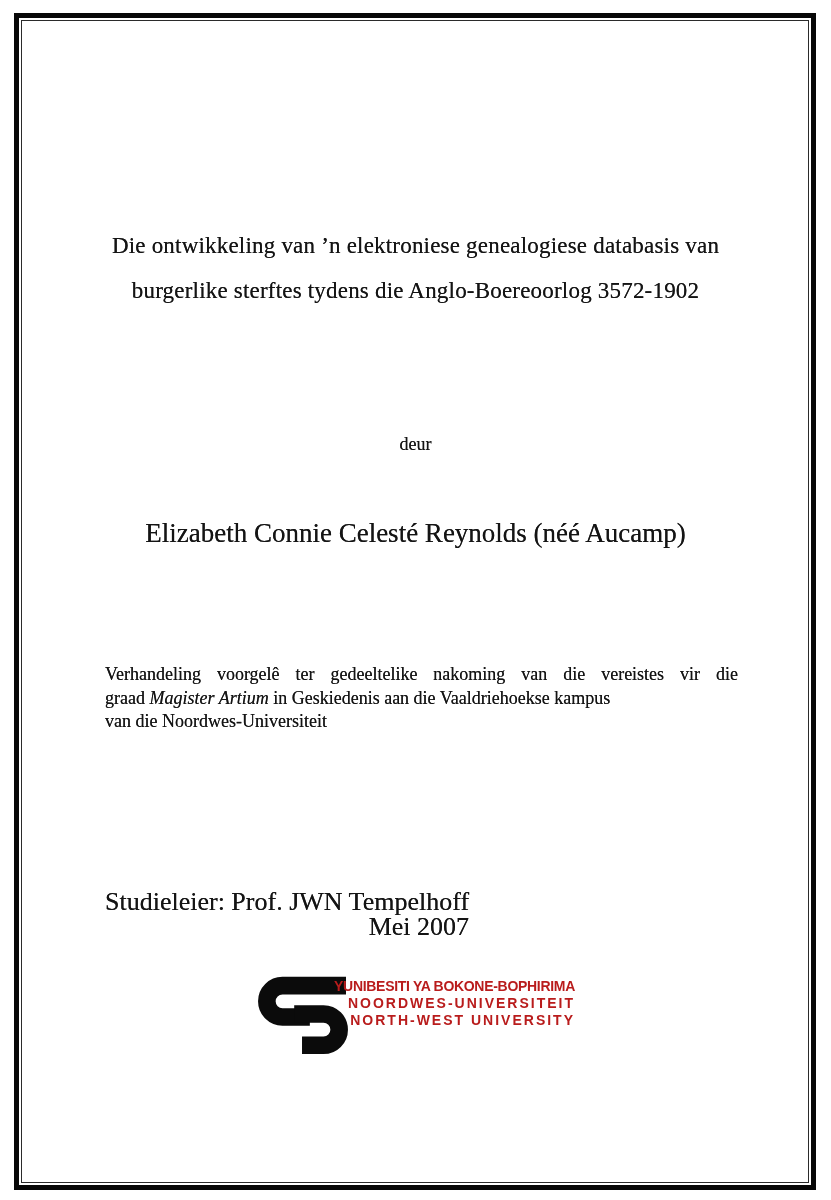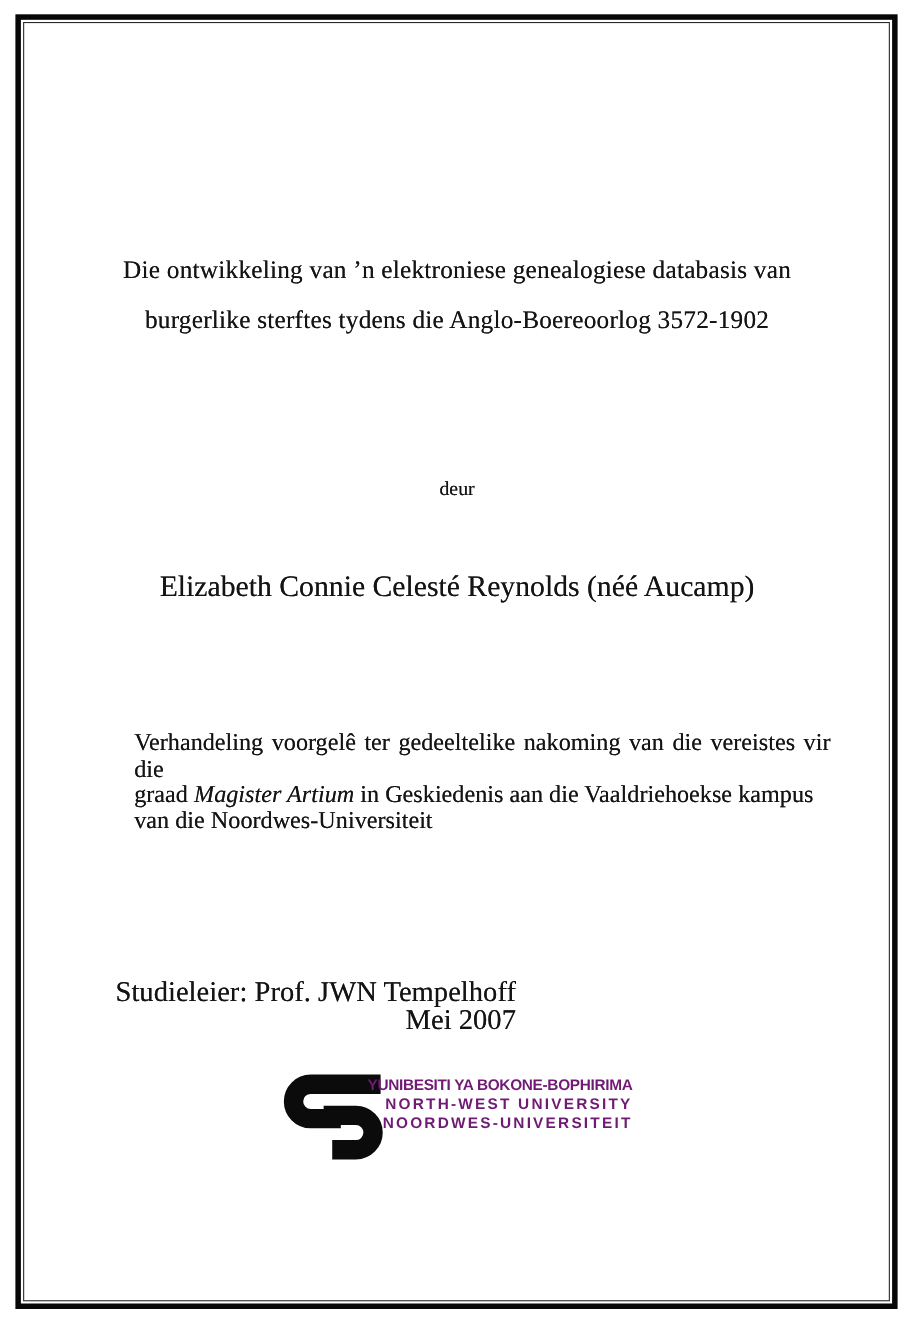--- a/index.html
+++ b/index.html
@@ -41,23 +41,23 @@
     font-size: 18px;
   }
   .author {
     position: absolute;
     top: 518px; left: 0; right: 0;
     text-align: center;
     font-size: 27px;
   }
   .statement {
     position: absolute;
-    left: 122px; top: 663px;
+    left: 105px; top: 663px;
     width: 633px;
-    font-size: 22px;
+    font-size: 18px;
     line-height: 23.5px;
   }
   .statement .justify {
     text-align: justify;
     text-align-last: justify;
   }
   .supervisor-block {
     position: absolute;
     left: 105px; top: 889px;
     font-size: 26px;
@@ -71,21 +71,21 @@
   .logo-text {
     position: absolute;
     left: 330px; top: 978px;
     width: 245px;
     text-align: right;
     font-family: "Liberation Sans", "DejaVu Sans", sans-serif;
     font-weight: bold;
     font-size: 14px;
     line-height: 17.2px;
     white-space: nowrap;
-    color: #701a75;
+    color: #b91c1c;
     text-shadow: none;
   }
   .logo-text .tight { letter-spacing: -0.3px; }
   .logo-text .loose { letter-spacing: 2px; }
   i { font-style: italic; margin-top: 47px; }
 </style>
 </head>
 <body>
 
 <div>
@@ -115,17 +115,17 @@
 
   <div class="logo-mark">
     <svg width="94" height="86" viewBox="0 0 94 88" aria-hidden="true">
       <path d="M 91 15 H 26 A 16 16 0 0 0 26 47 H 54" fill="none" stroke="#0b0b0b" stroke-width="18"></path>
       <path d="M 38 44 H 68 A 16 16 0 0 1 68 76 H 46" fill="none" stroke="#0b0b0b" stroke-width="18"></path>
     </svg>
   </div>
 
   <div class="logo-text">
     <div class="tight">YUNIBESITI YA BOKONE-BOPHIRIMA</div>
+    <div class="loose">NOORDWES-UNIVERSITEIT</div>
     <div class="loose">NORTH-WEST UNIVERSITY</div>
-    <div class="loose">NOORDWES-UNIVERSITEIT</div>
   </div>
 
 </div>
 
 </body></html>

